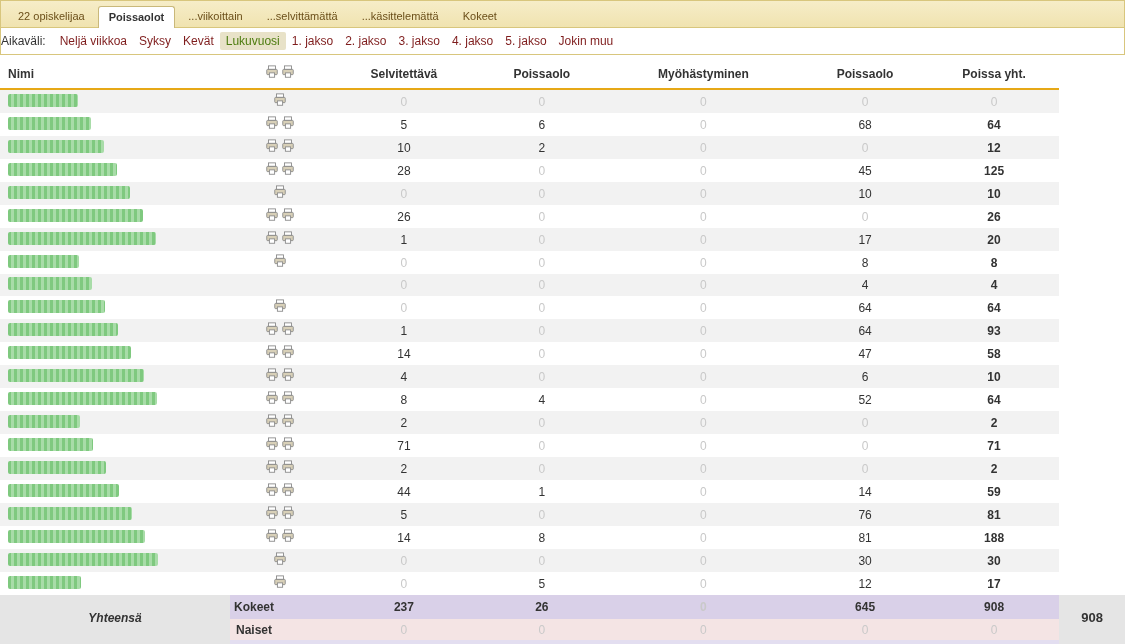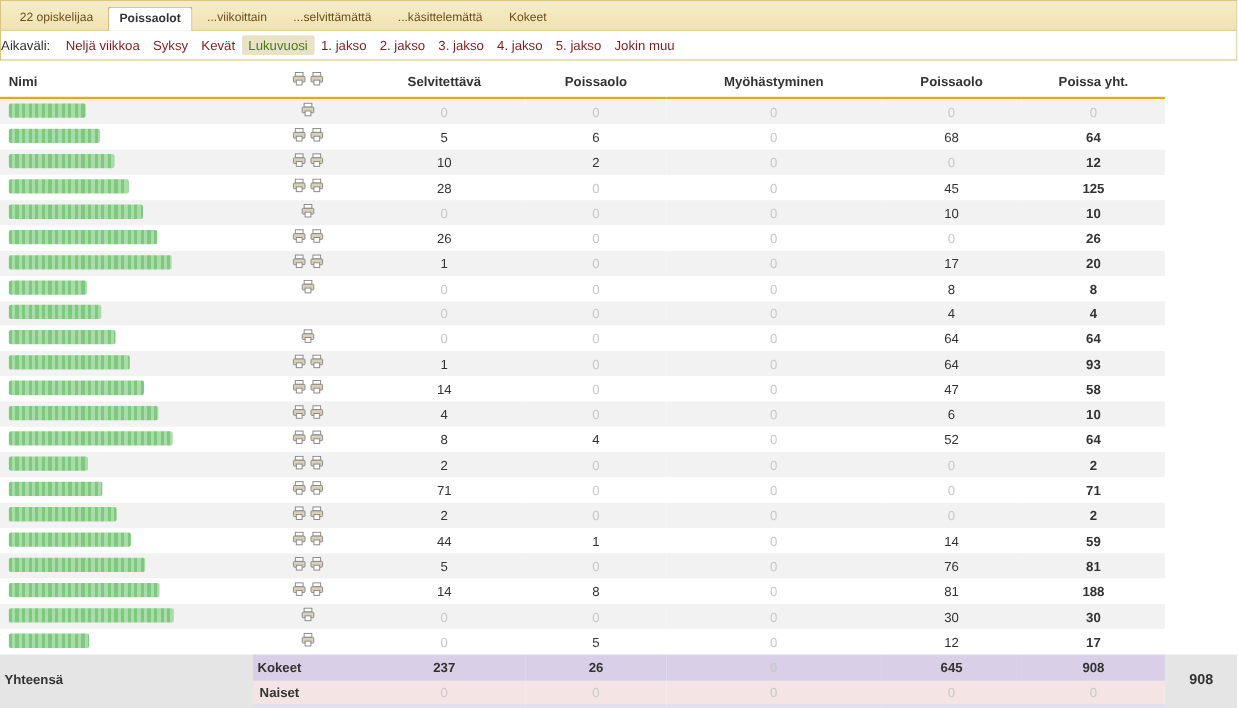--- a/index.html
+++ b/index.html
@@ -31,21 +31,21 @@
 
   
   .icons { display: inline-flex; gap: 2px; justify-content: center; }
   .printer-icon { display: inline-block; width: 14px; height: 14px; }
   .printer-icon svg { display: block; }
 
   
   tr.sum-head td { background: #d9d0e8; font-weight: bold; padding: 5px 4px; }
   tr.sum-alt td { background: #f4e4e4; }
   tr.avg-head td { background: #e3def0; padding: 5px 4px; }
-  td.sum-label { text-align: left; padding-left: 8px; font-weight: bold; background: #e5e5e5 !important; }
+  td.sum-label { text-align: center; padding-left: 8px; font-weight: bold; background: #e5e5e5 !important; font-style: italic; }
   td.grand { background: #e5e5e5 !important; font-weight: bold; font-size: 13px; vertical-align: middle; }
   td.sub-label { text-align: left; font-weight: bold; padding-left: 6px; }
   td.sub-label-n { text-align: left; padding-left: 6px; }
 </style>
 </head>
 <body>
 
 <div class="container">
 
   <div class="tab-bar" id="tab-bar">

